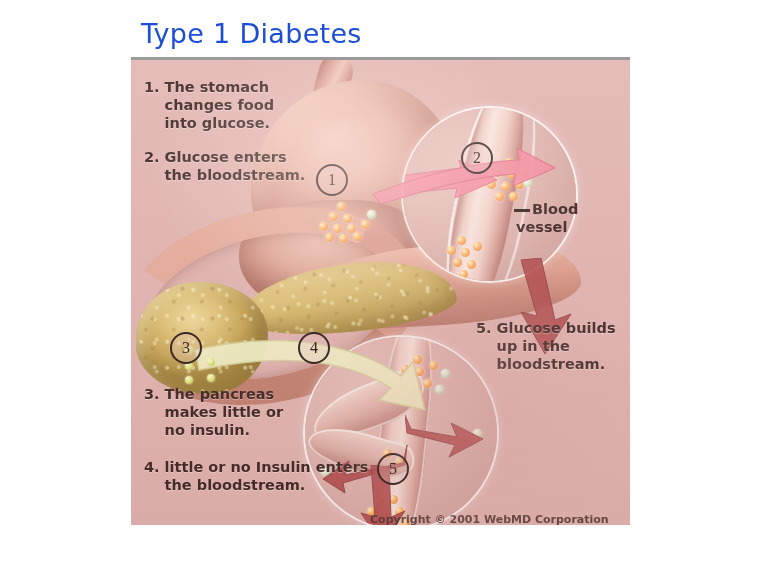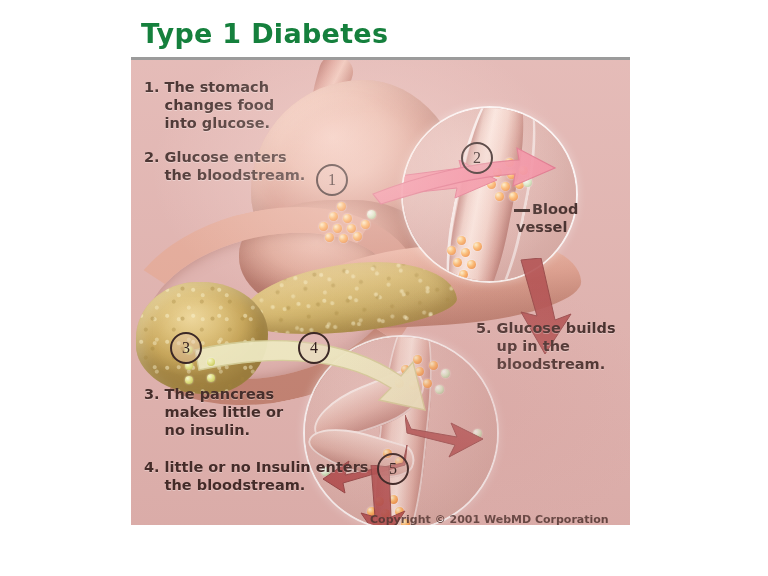--- a/index.html
+++ b/index.html
@@ -18,22 +18,22 @@
     height: 576px;
     background: #ffffff;
   }
 
   
   #title {
     position: absolute;
     left: 141px;
     top: 18px;
     font-size: 27px;
-    font-weight: 700;
-    color: #15803d;
+    font-weight: 400;
+    color: #1d4ed8;
     letter-spacing: 0.3px;
     font-family: "DejaVu Sans", sans-serif;
     white-space: nowrap;
   }
 
   
   #figure {
     position: absolute;
     left: 131px;
     top: 57px;

